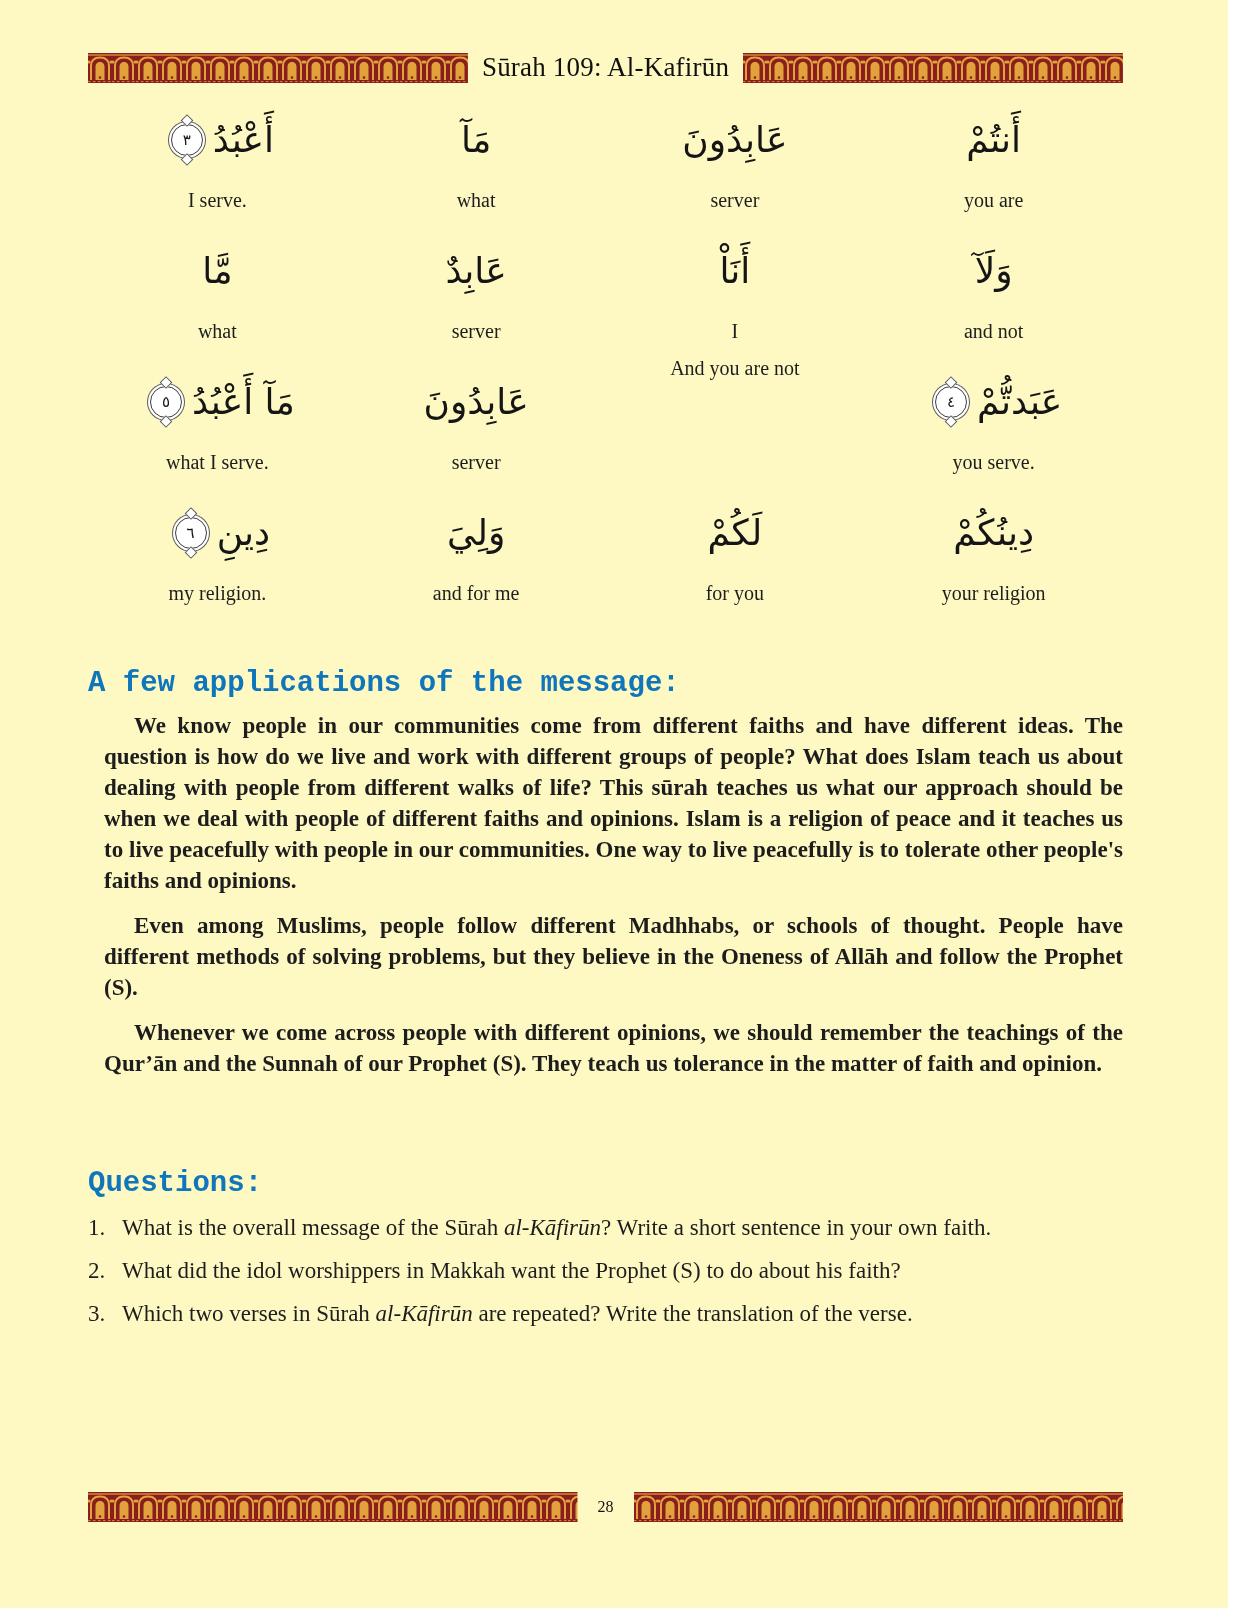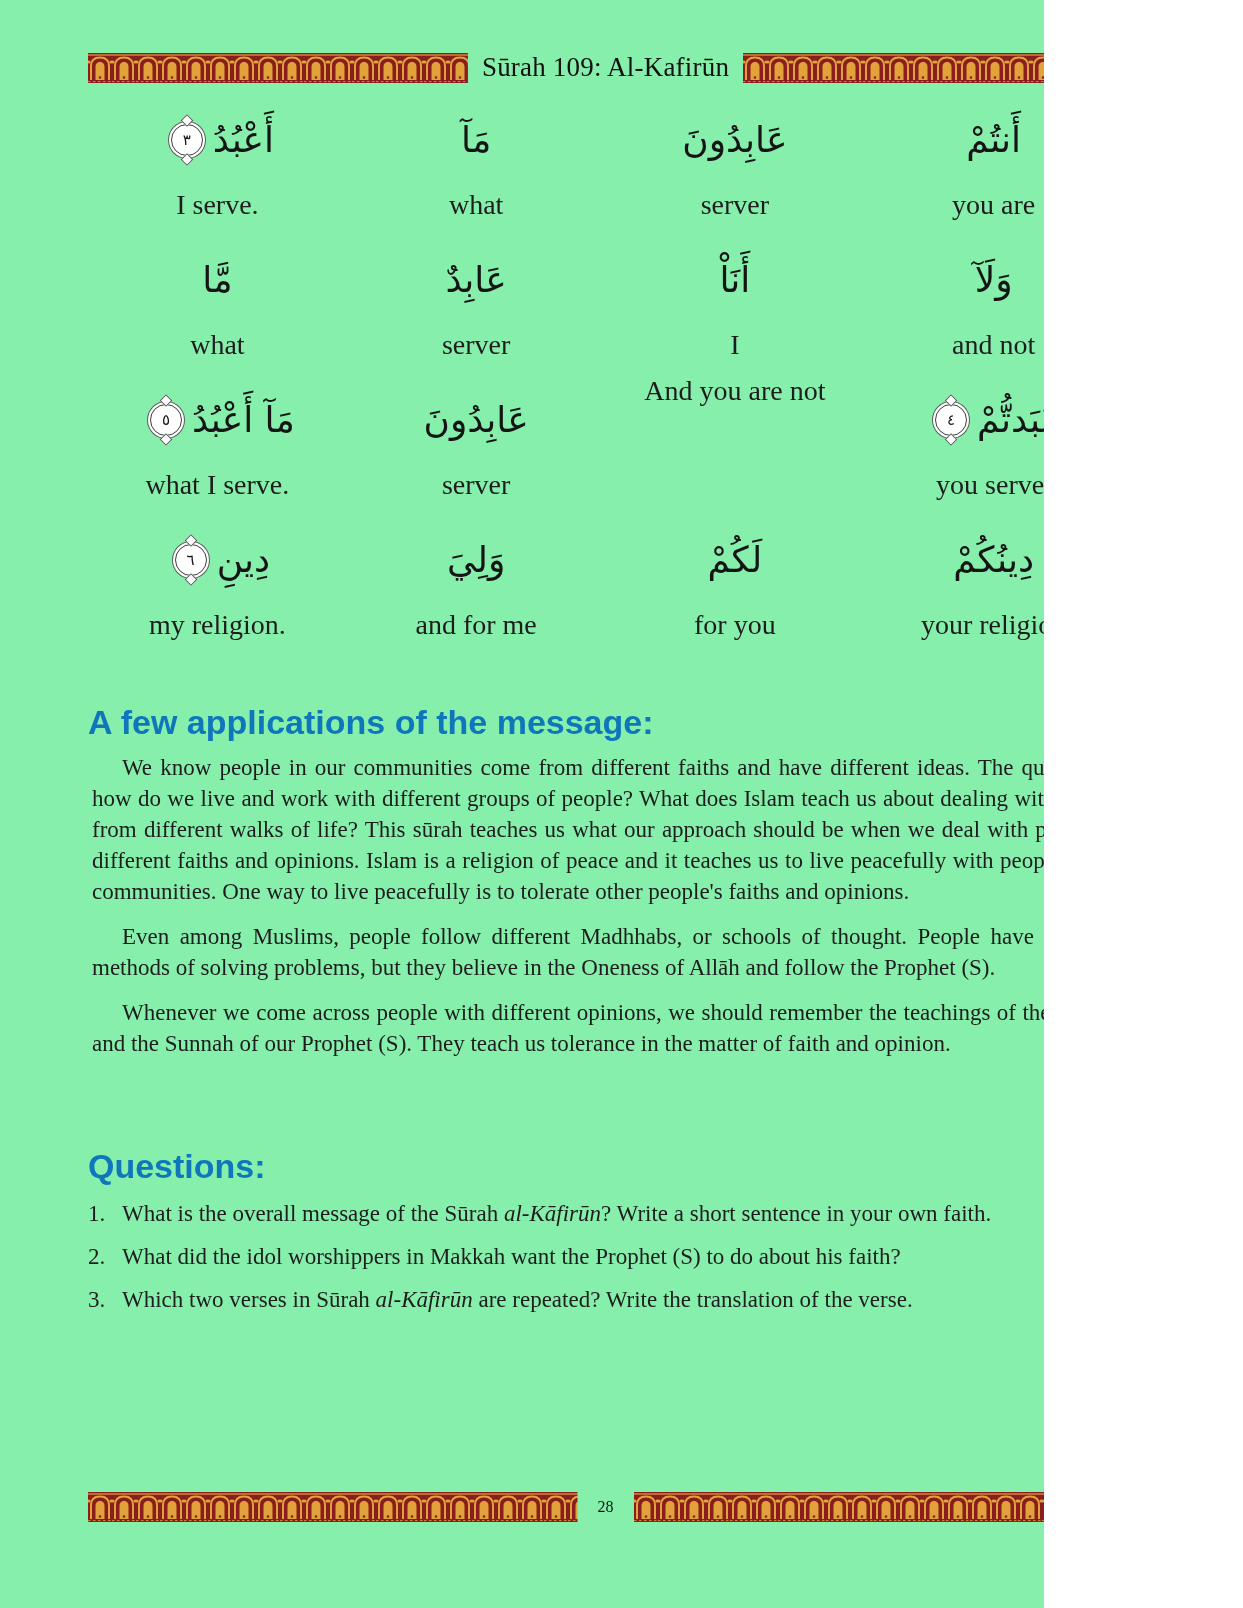--- a/index.html
+++ b/index.html
@@ -1,19 +1,19 @@
 <!DOCTYPE html>
 <html lang="en"><head>
 <meta charset="utf-8">
 <style>
   html,body{margin:0;padding:0;background:#ffffff;}
   .page{
     position:relative;
-    width:1044px;height:1608px;
-    background:#86efac;
+    width:1228px;height:1608px;
+    background:#fef9c3;
     font-family:"Liberation Serif", serif;
     color:#1d1d1d;
     overflow:hidden;
   }
   .content{position:absolute;left:88px;top:0;width:1035px;}
 
   
   .band-row{display:flex;align-items:center;}
   .band{flex:1;min-width:0;height:30px;display:block;}
   .page-title{
@@ -33,21 +33,21 @@
   .cell{text-align:center;}
   .ar{
     height:94px;
     display:flex;align-items:center;justify-content:center;
     direction:rtl;
     font-family:"DejaVu Sans", sans-serif;
     font-size:36px;
     line-height:1.5;
     color:#151515;
   }
-  .en{font-size:28px;margin-top:2px;color:#1d1d1d;}
+  .en{font-size:20px;margin-top:2px;color:#1d1d1d;}
   .ayah{
     display:inline-flex;align-items:center;justify-content:center;
     width:30px;height:30px;
     border:1.5px solid #3c3c3c;border-radius:50%;
     box-shadow:0 0 0 2px #ffffff, 0 0 0 3px #5a5a5a;
     font-size:15px;line-height:1;
     margin:0 10px;
     position:relative;
     background:#fff;
     flex:0 0 auto;
@@ -55,33 +55,34 @@
   .ayah::before,.ayah::after{
     content:"";position:absolute;left:50%;
     width:7px;height:7px;background:#fff;border:1.2px solid #5a5a5a;
     transform:translateX(-50%) rotate(45deg);
   }
   .ayah::before{top:-9px;}
   .ayah::after{bottom:-9px;}
 
   
   .blue-heading{
-    font-family:Liberation Sans, sans-serif;
+    font-family:Liberation Mono, monospace;
     font-weight:bold;
-    font-size:34px;
+    font-size:29px;
     color:#0f76bc;
     margin:62px 0 0 0;
   }
   .questions-heading{margin-top:88px;}
   .body-para{
     font-size:23px;
     line-height:31px;
     text-align:justify;
     text-indent:30px;
-    margin:10px 0 0 4px;
+    margin:10px 0 0 16px;
+    font-weight:bold;
   }
   .body-para + .body-para{margin-top:14px;}
   .questions{margin-top:8px;}
   .question{
     display:flex;
     font-size:23px;
     line-height:30px;
     margin-top:13px;
   }
   .qnum{flex:0 0 34px;}

